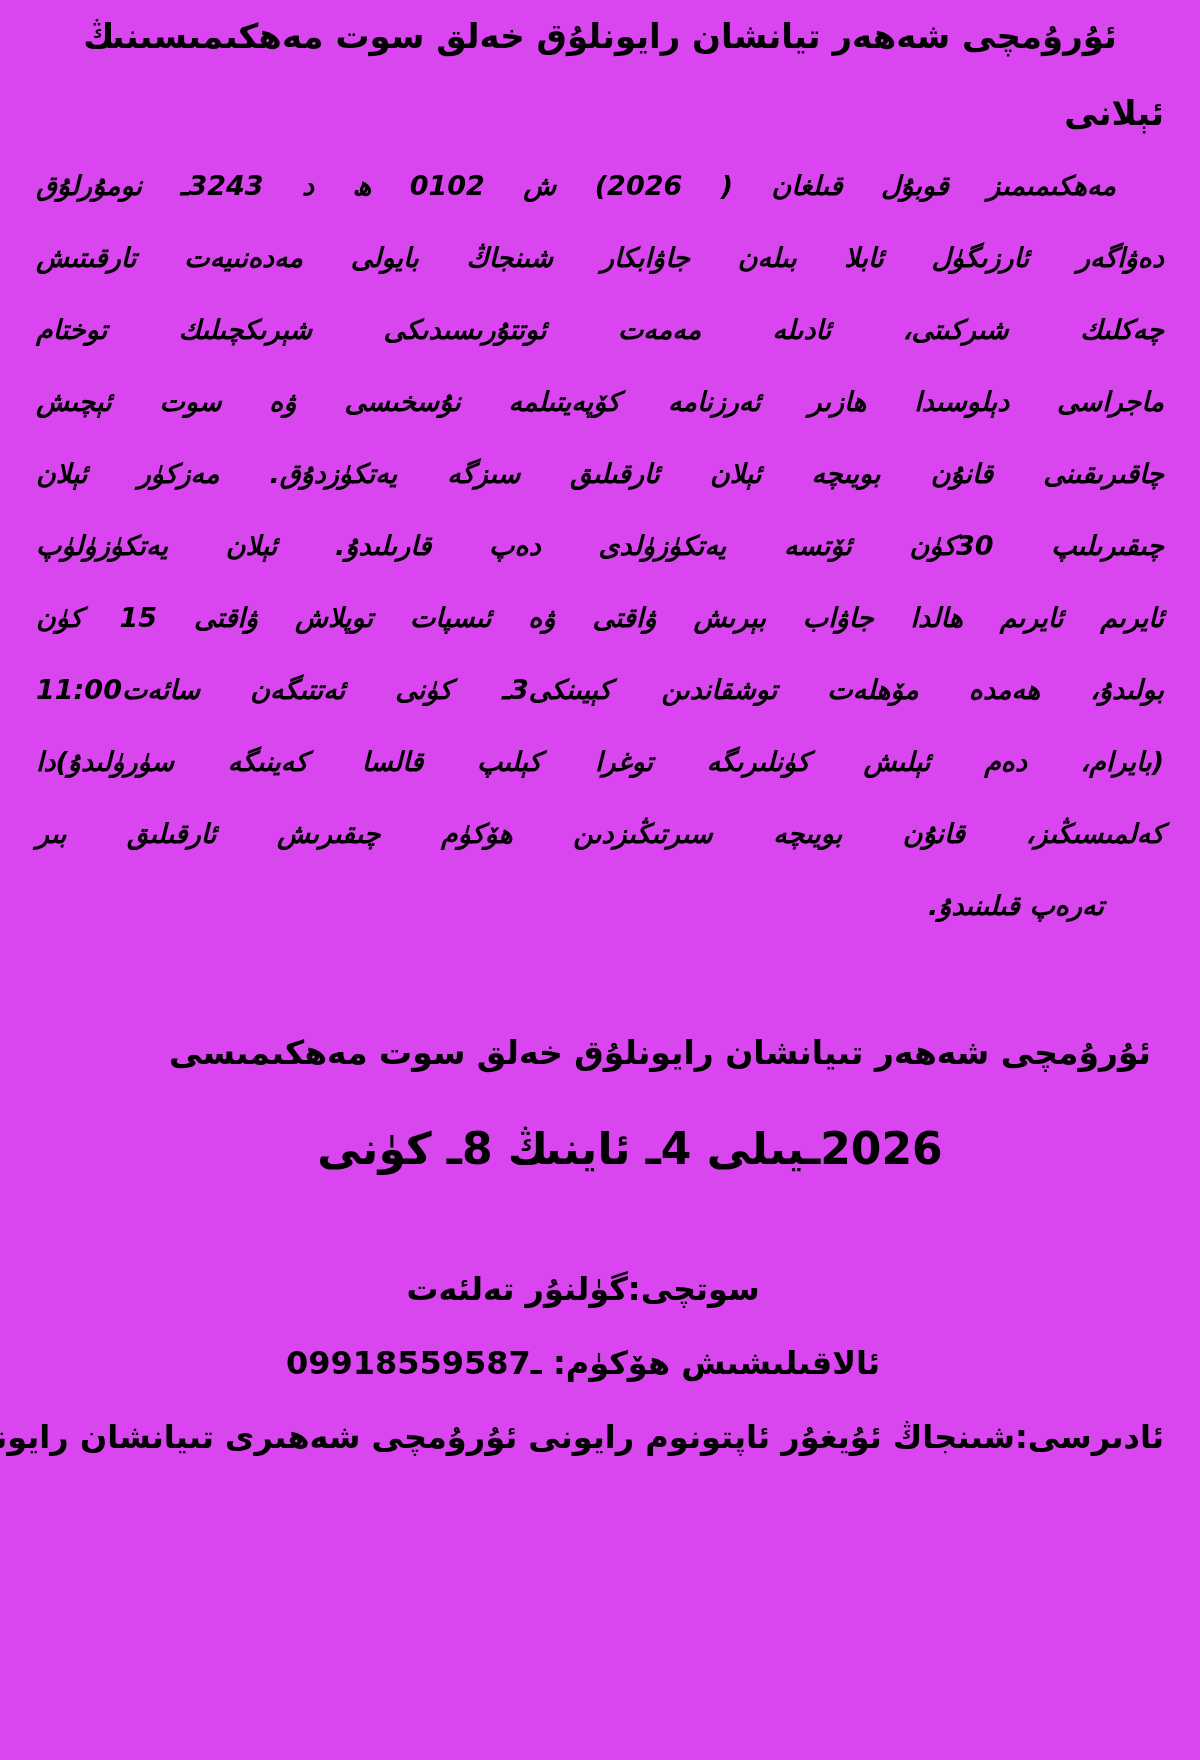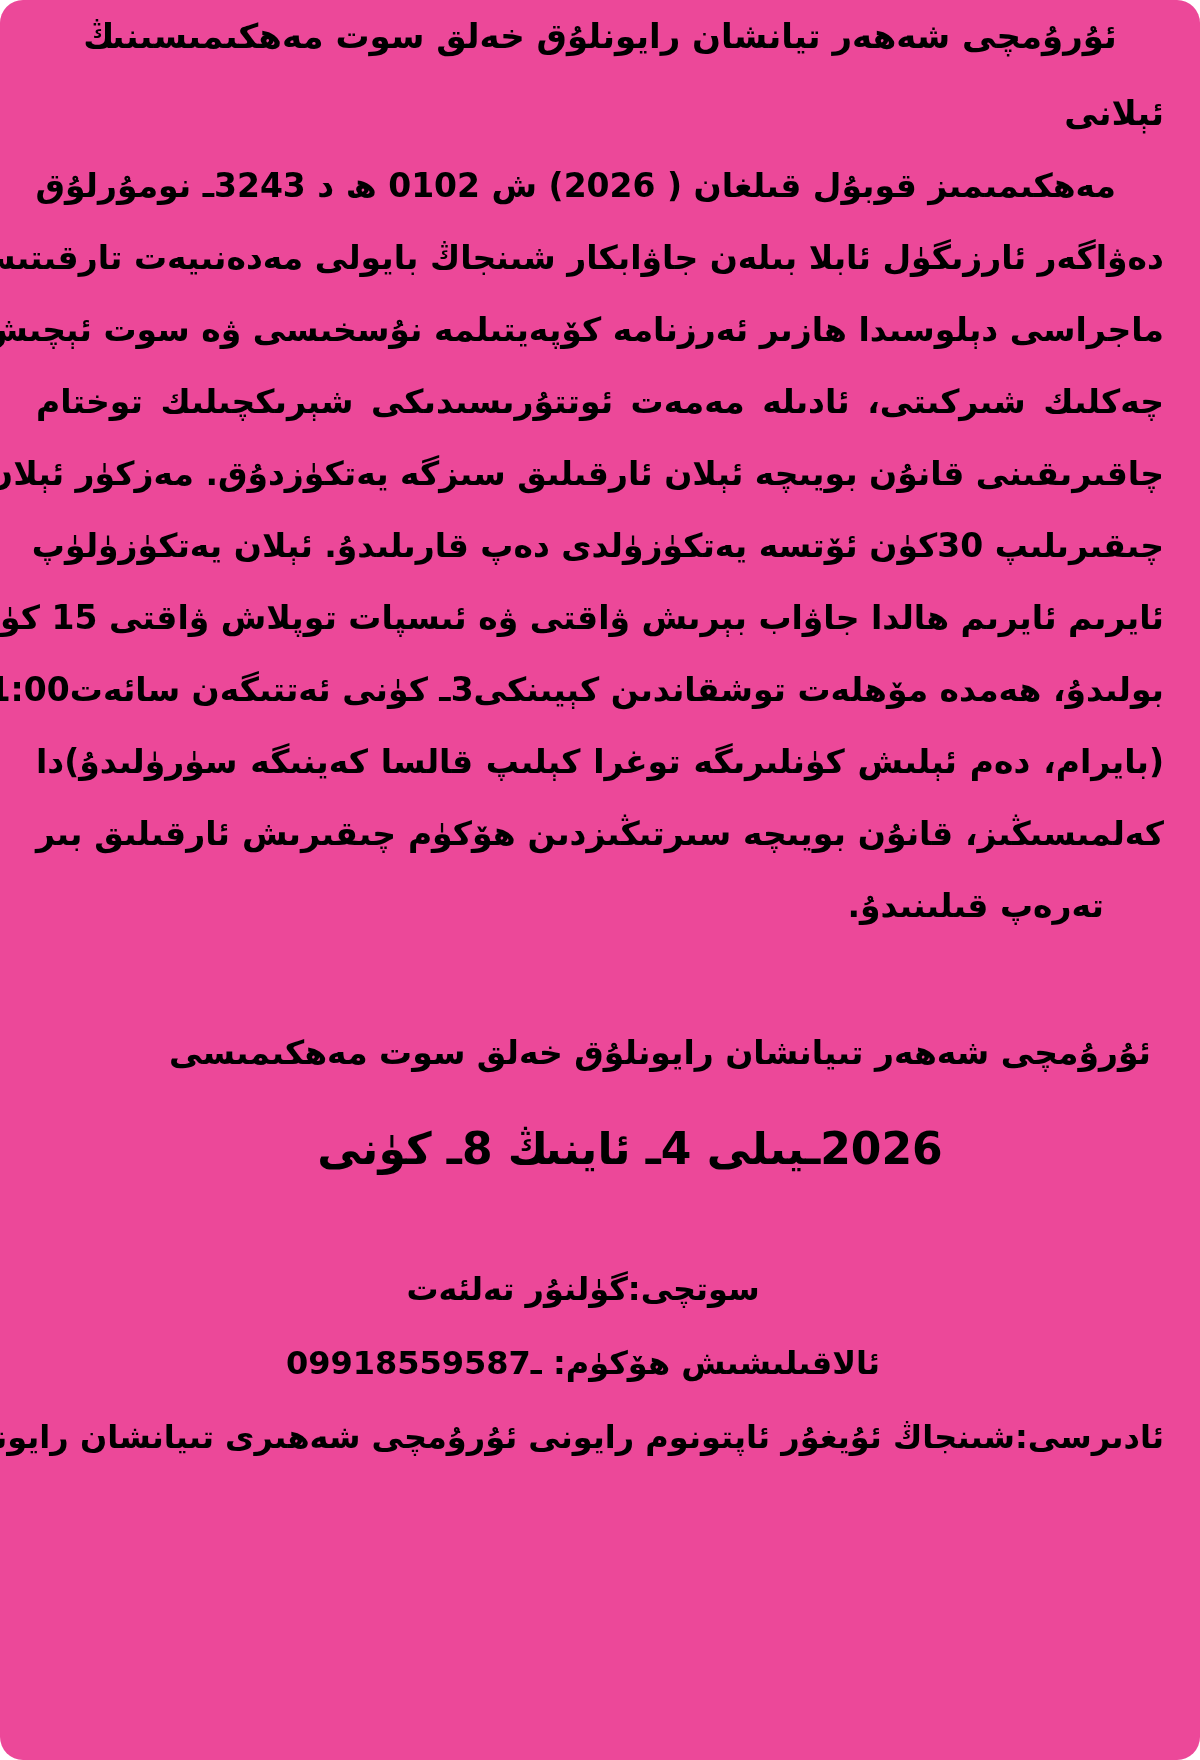--- a/index.html
+++ b/index.html
@@ -5,29 +5,28 @@
   html, body {
     margin: 0;
     padding: 0;
     background: #ffffff;
   }
   .page {
     position: relative;
     width: 1200px;
     height: 1760px;
     margin: 0 auto;
-    background: #ec4899;
+    background: #d946ef;
     color: #000000;
     direction: rtl;
     font-family: "DejaVu Sans", sans-serif;
     font-weight: bold;
     box-sizing: border-box;
     padding: 4px 36px 0 36px;
     overflow: hidden;
-    border-radius: 23px;
   }
   .title-line1 {
     font-size: 34px;
     line-height: 60px;
     text-align: center;
     margin-top: 2px;
   }
   .title-line2 {
     font-size: 34px;
     line-height: 50px;
@@ -37,27 +36,28 @@
     font-size: 33px;
     line-height: 52px;
     margin-top: 22px;
     text-align: justify;
     text-align-last: justify;
   }
   .body-block {
     margin-top: 12px;
   }
   .body-line {
-    font-size: 33px;
+    font-size: 27px;
     line-height: 72px;
     height: 72px;
     white-space: nowrap;
     text-align: justify;
     text-align-last: justify;
     overflow: visible;
+    font-style: italic;
   }
   .body-line.first {
     padding-right: 48px;
   }
   .body-line.last {
     text-align: left;
     text-align-last: right;
     padding-left: 0;
     padding-right: 60px;
   }
@@ -96,22 +96,22 @@
 <div class="page">
 
   <div class="title-line1">ئۇرۇمچى شەھەر تيانشان رايونلۇق خەلق سوت مەھكىمىسىنىڭ</div>
 
   <div class="title-line2">ئېلانى</div>
 
 
   <div class="body-block">
     <div class="body-line first">مەھكىمىمىز قوبۇل قىلغان ( 2026) ش 0102 ھ د 3243ـ نومۇرلۇق</div>
     <div class="body-line">دەۋاگەر ئارزىگۈل ئابلا بىلەن جاۋابكار شىنجاڭ بايولى مەدەنىيەت تارقىتىش</div>
+    <div class="body-line">چەكلىك شىركىتى، ئادىلە مەمەت ئوتتۇرىسىدىكى شېرىكچىلىك توختام</div>
     <div class="body-line">ماجراسى دېلوسىدا ھازىر ئەرزنامە كۆپەيتىلمە نۇسخىسى ۋە سوت ئېچىش</div>
-    <div class="body-line">چەكلىك شىركىتى، ئادىلە مەمەت ئوتتۇرىسىدىكى شېرىكچىلىك توختام</div>
     <div class="body-line">چاقىرىقىنى قانۇن بويىچە ئېلان ئارقىلىق سىزگە يەتكۈزدۇق. مەزكۈر ئېلان</div>
     <div class="body-line">چىقىرىلىپ 30كۈن ئۆتسە يەتكۈزۈلدى دەپ قارىلىدۇ. ئېلان يەتكۈزۈلۈپ</div>
     <div class="body-line">ئايرىم ئايرىم ھالدا جاۋاب بېرىش ۋاقتى ۋە ئىسپات توپلاش ۋاقتى 15 كۈن</div>
     <div class="body-line">بولىدۇ، ھەمدە مۆھلەت توشقاندىن كېيىنكى3ـ كۈنى ئەتتىگەن سائەت11:00</div>
     <div class="body-line">(بايرام، دەم ئېلىش كۈنلىرىگە توغرا كېلىپ قالسا كەينىگە سۈرۈلىدۇ)دا</div>
     <div class="body-line">كەلمىسىڭىز، قانۇن بويىچە سىرتىڭىزدىن ھۆكۈم چىقىرىش ئارقىلىق بىر</div>
     <div class="body-line last">تەرەپ قىلىنىدۇ.</div>
   </div>
 
   <div class="court-signature">ئۇرۇمچى شەھەر تىيانشان رايونلۇق خەلق سوت مەھكىمىسى</div>

